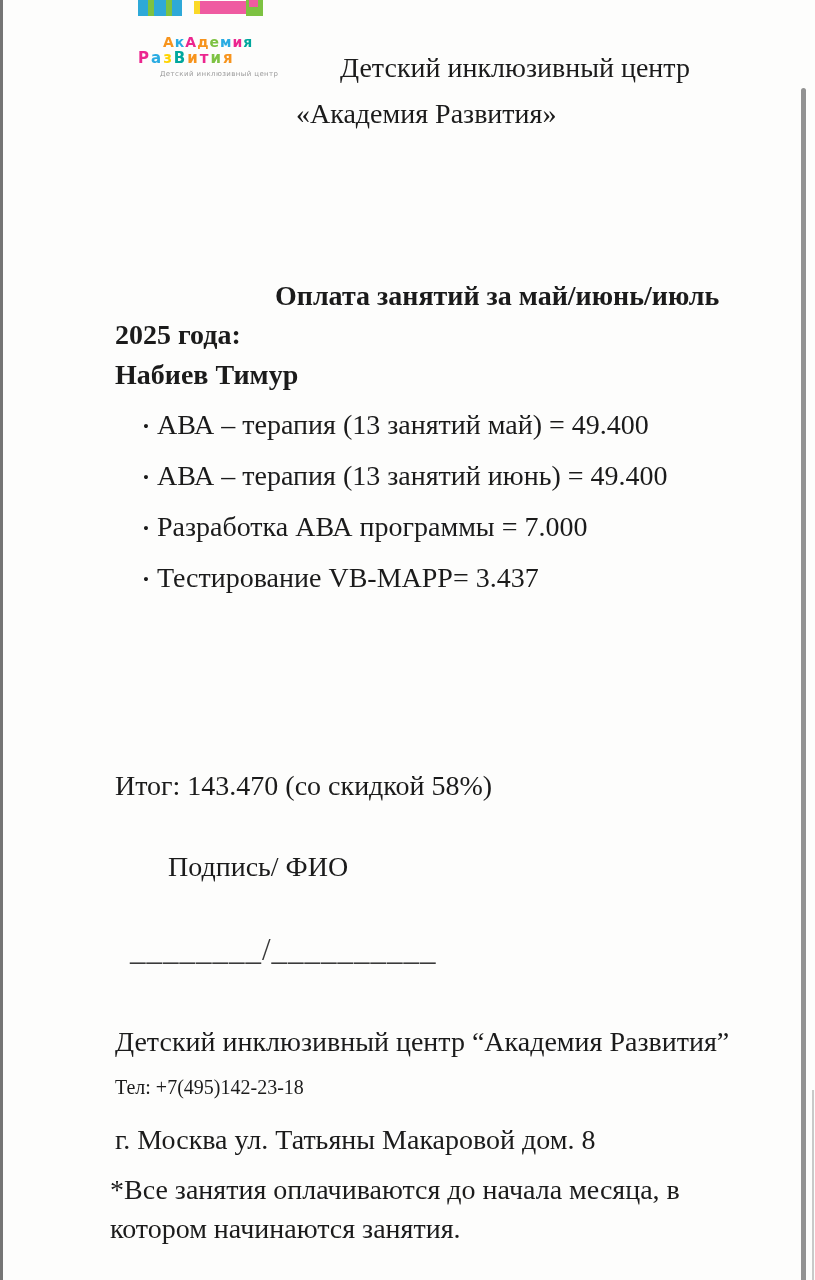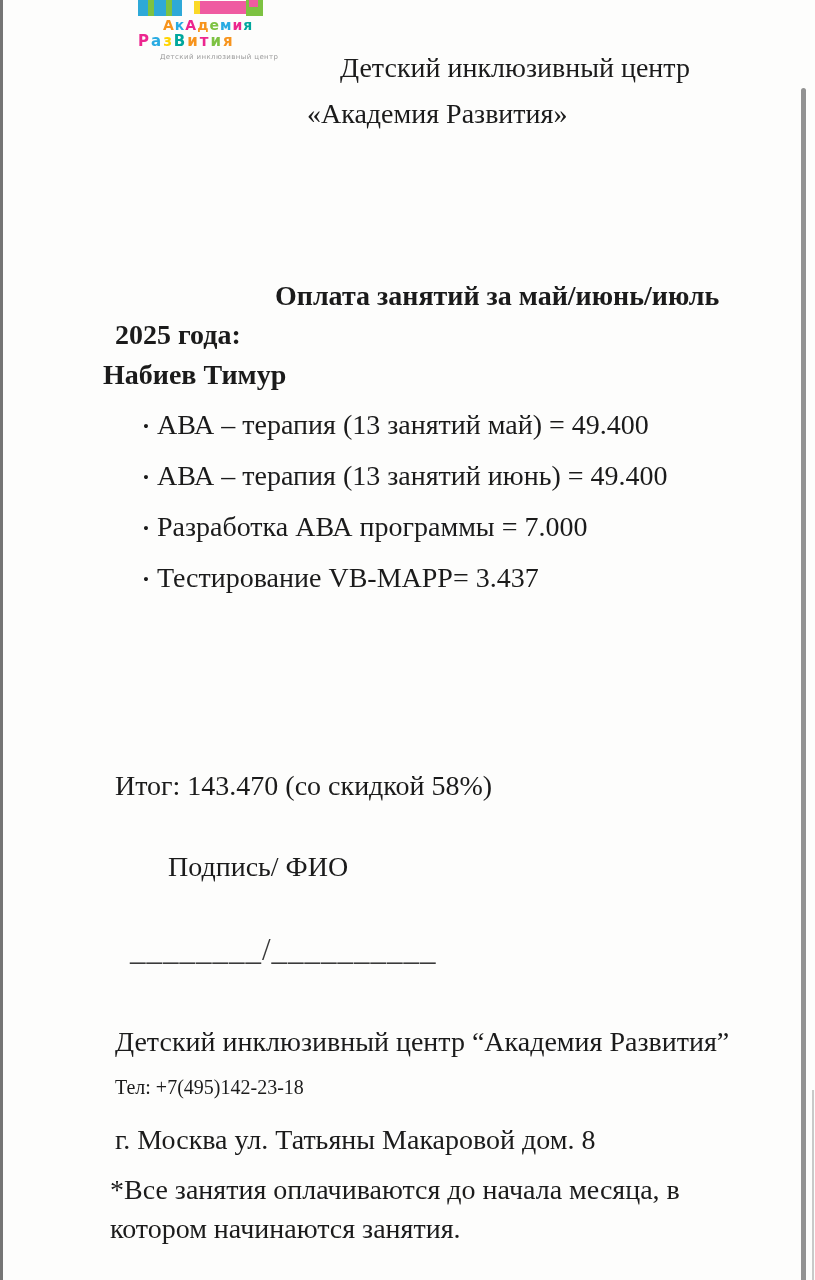--- a/index.html
+++ b/index.html
@@ -19,32 +19,32 @@
   
   .logo { position:absolute; left:127px; top:0; width:160px; }
   .castle { display:flex; align-items:flex-start; height:16px; margin-left:11px; }
   .c-teal  { width:44px; height:16px;
              background:linear-gradient(90deg,#2EA9D8 0 10px,#7DC242 10px 16px,#2EA9D8 16px 28px,#7DC242 28px 34px,#2EA9D8 34px 44px); }
   .c-sp1   { width:12px; height:1px; }
   .c-yellow{ width:6px;  height:13px; background:#FBD927; margin-top:1px; }
   .c-pink  { width:46px; height:13px; background:#EF5BA1; margin-top:1px; }
   .c-green { width:17px; height:16px; background:#7DC242; position:relative; }
   .c-green::after { content:""; position:absolute; left:3px; top:0; width:9px; height:7px; background:#EF5BA1; }
-  .logo-line1 { margin:2px 0 0 36px; font-family:"DejaVu Sans",sans-serif; font-weight:bold; font-size:14px; letter-spacing:1px; line-height:15px; }
+  .logo-line1 { margin:19px 0 0 36px; font-family:"DejaVu Sans",sans-serif; font-weight:bold; font-size:14px; letter-spacing:1px; line-height:15px; }
   .logo-line2 { margin:0 0 0 11px;  font-family:"DejaVu Sans",sans-serif; font-weight:bold; font-size:15px; letter-spacing:2px; line-height:16px; }
   .logo-tagline { margin:4px 0 0 33px; font-family:"DejaVu Sans",sans-serif; font-size:7px; color:#9b9b9b; letter-spacing:0.4px; }
 
   
   .header-line1 { position:absolute; left:340px; top:52px; font-size:28px; }
-  .header-line2 { position:absolute; left:307px; top:98px; font-size:28px; }
+  .header-line2 { position:absolute; left:296px; top:98px; font-size:28px; }
 
   
   .doc-title   { position:absolute; left:115px; top:276px; width:680px; font-size:28px; font-weight:bold;
                  line-height:39px; text-indent:160px; white-space:pre-line; }
-  .client-name { position:absolute; left:103px; top:359px; font-size:28px; font-weight:bold; }
+  .client-name { position:absolute; left:115px; top:359px; font-size:28px; font-weight:bold; }
   .service-list{ position:absolute; left:143px; top:404px; width:610px; font-size:28px; }
   .list-item   { padding-left:21px; text-indent:-21px; line-height:42px; margin-bottom:7px; }
   .bullet-dot  { font-size:17px; margin-right:8px; vertical-align:2px; }
   .item-text   { white-space:pre-line; }
   .total-line  { position:absolute; left:115px; top:770px; font-size:28px; }
   .sig-label   { position:absolute; left:168px; top:851px; font-size:28px; }
   .sig-line    { position:absolute; left:130px; top:932px; font-size:31px; color:#3a3a3a; letter-spacing:1px;text-align:center; }
 
   
   .footer-org     { position:absolute; left:115px; top:1026px; font-size:28px; }

